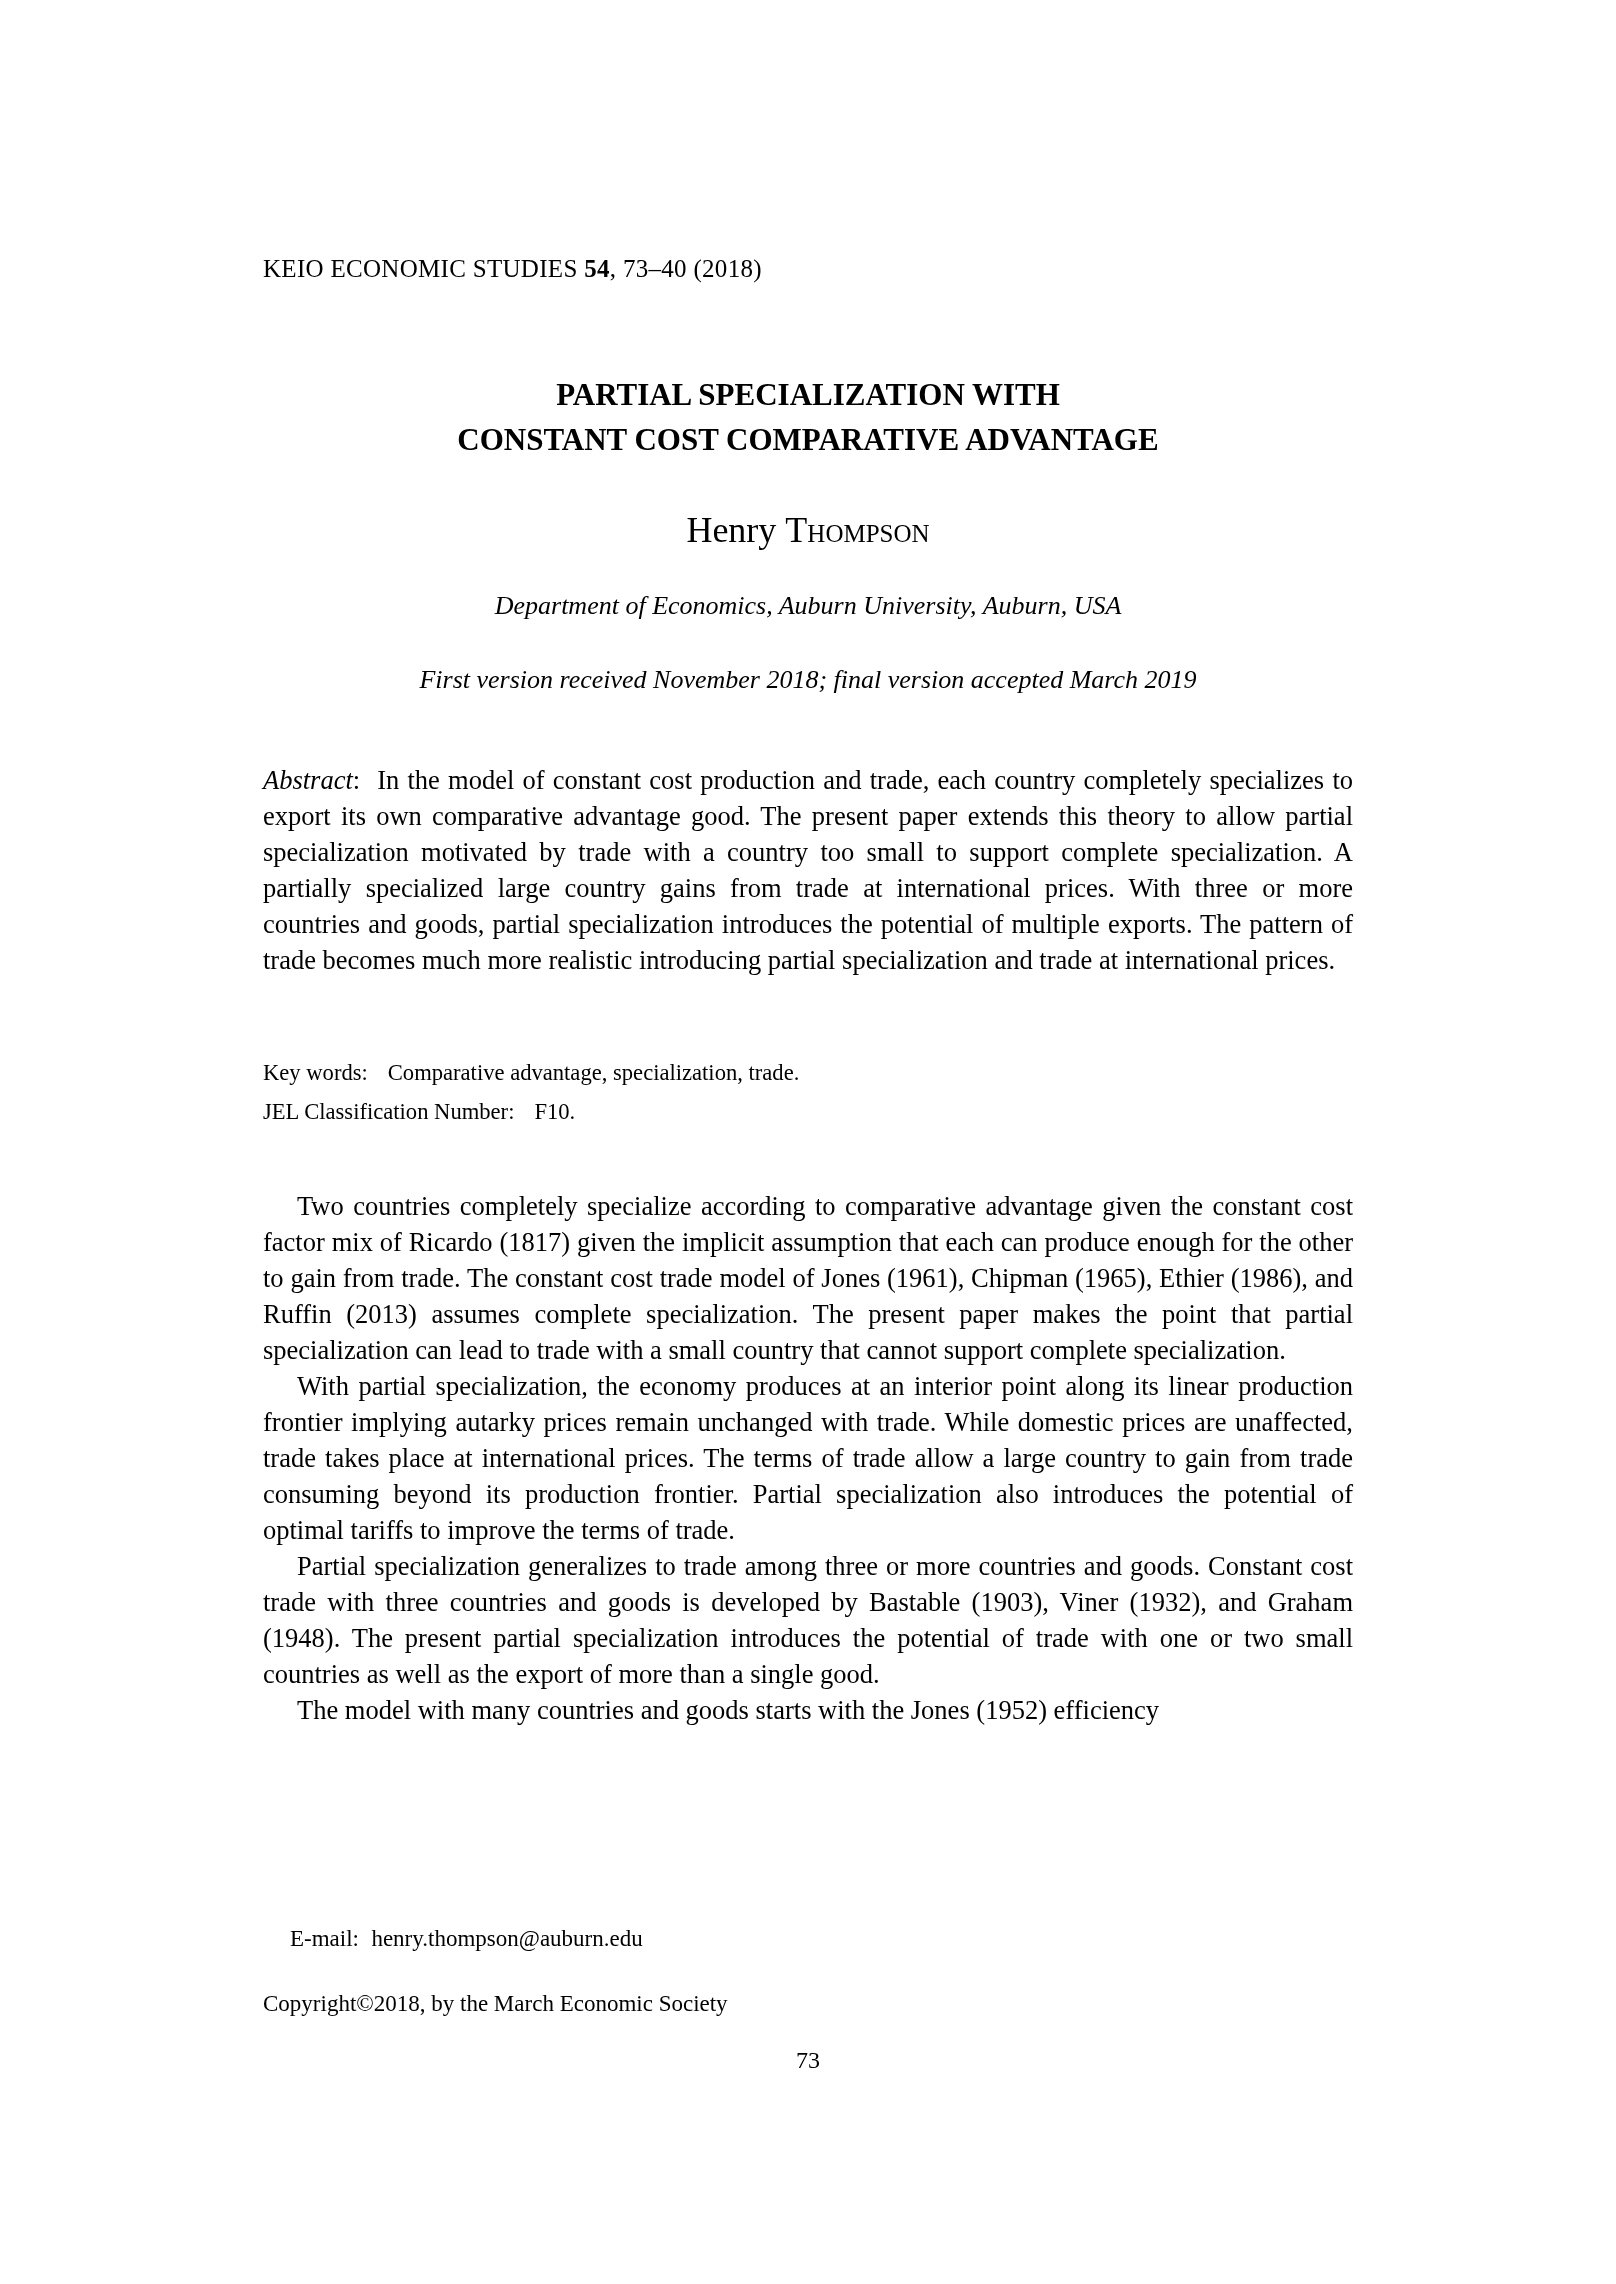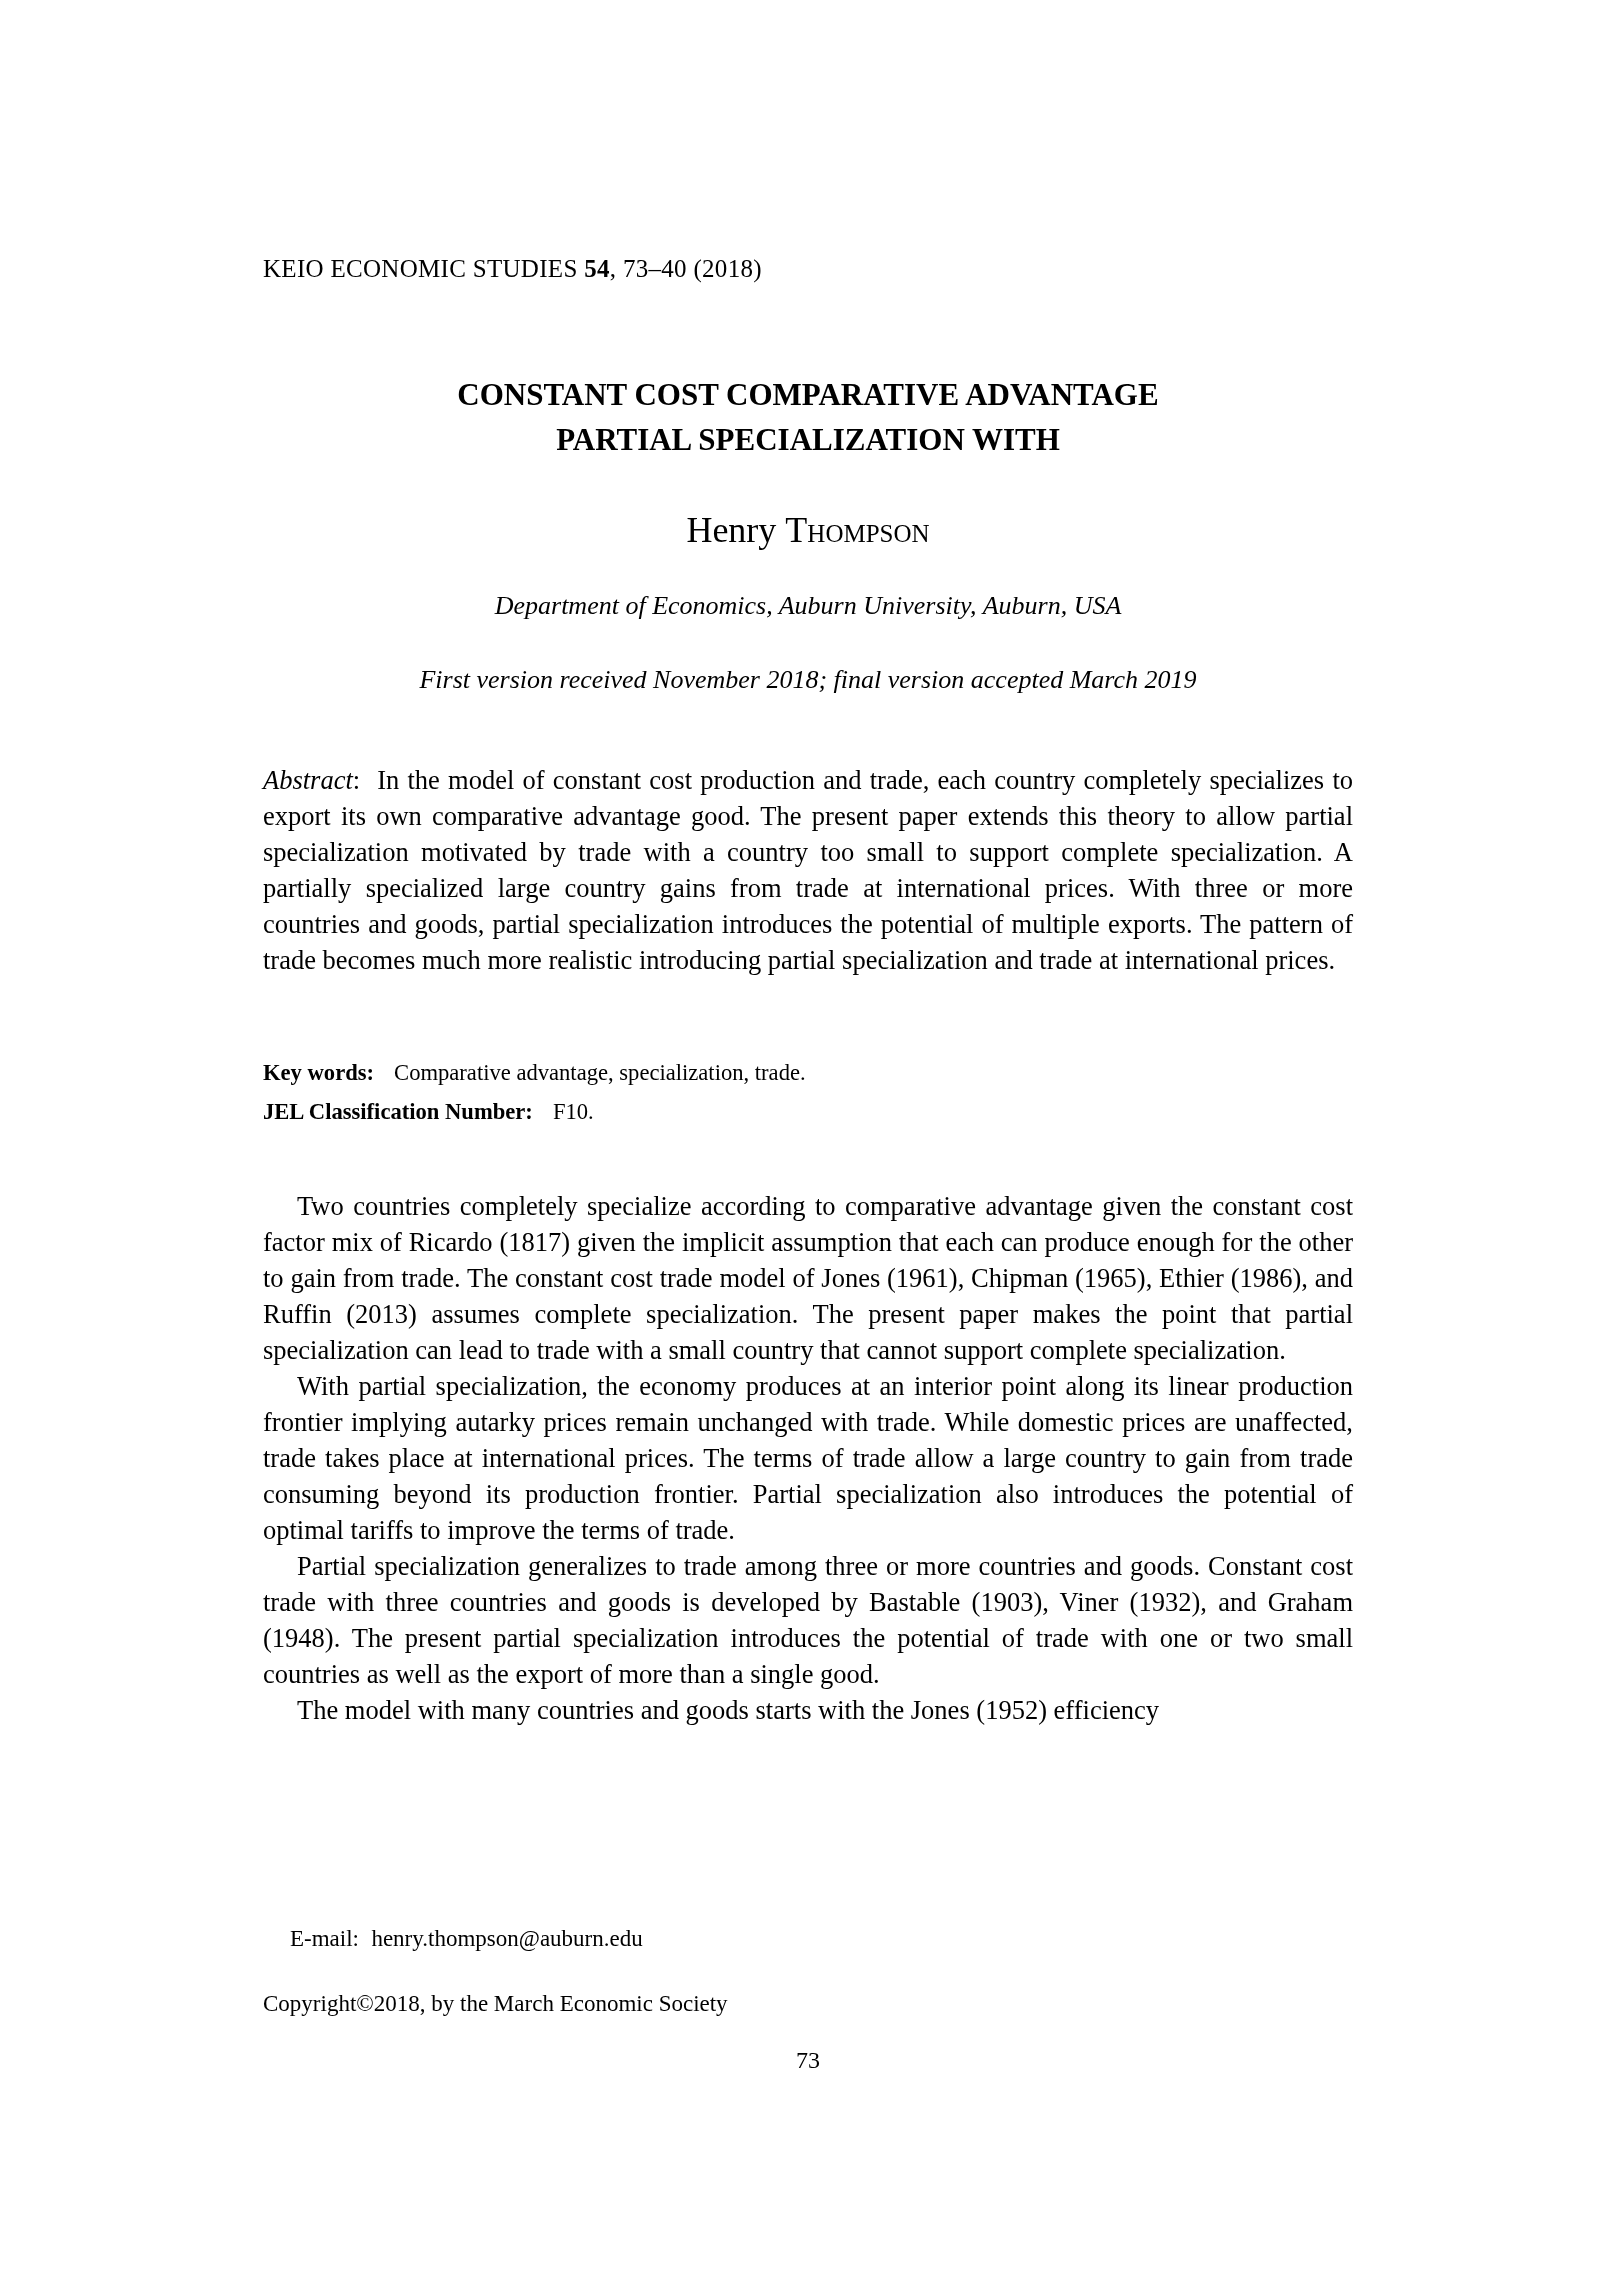--- a/index.html
+++ b/index.html
@@ -60,21 +60,21 @@
   }
   #abstract-block .abstract-label { font-style: italic; }
   #abstract-block .abstract-colon { margin-right: 17px; }
 
   .meta-line {
     font-size: 22.6px;
     white-space: nowrap;
   }
   #keywords-line { top: 1060px; }
   #jel-line { top: 1099px; }
-  .meta-line .meta-label { font-weight: bold; margin-right: 20px; }
+  .meta-line .meta-label { font-weight: normal; margin-right: 20px; }
 
   #body-text {
     top: 1188px;
     font-size: 26.5px;
     line-height: 36px;
     text-align: justify;
   }
   #body-text p {
     margin: 0;
     text-indent: 34px;
@@ -100,22 +100,22 @@
   }
 </style>
 </head>
 <body>
 
 <div id="journal-header" class="abs content-col">
   <span>KEIO ECONOMIC STUDIES </span><span class="vol">54</span><span>, 73–40 (2018)</span>
 </div>
 
 <div id="paper-title" class="abs content-col centered">
+  <div>PARTIAL SPECIALIZATION WITH</div>
   <div>CONSTANT COST COMPARATIVE ADVANTAGE</div>
-  <div>PARTIAL SPECIALIZATION WITH</div>
 </div>
 
 <div id="author-line" class="abs content-col centered">
   <span>Henry </span><span class="lastname">Thompson</span>
 </div>
 
 <div id="affiliation-line" class="abs content-col centered">Department of Economics, Auburn University, Auburn, USA</div>
 
 <div id="received-line" class="abs content-col centered">First version received November 2018; final version accepted March 2019</div>
 

